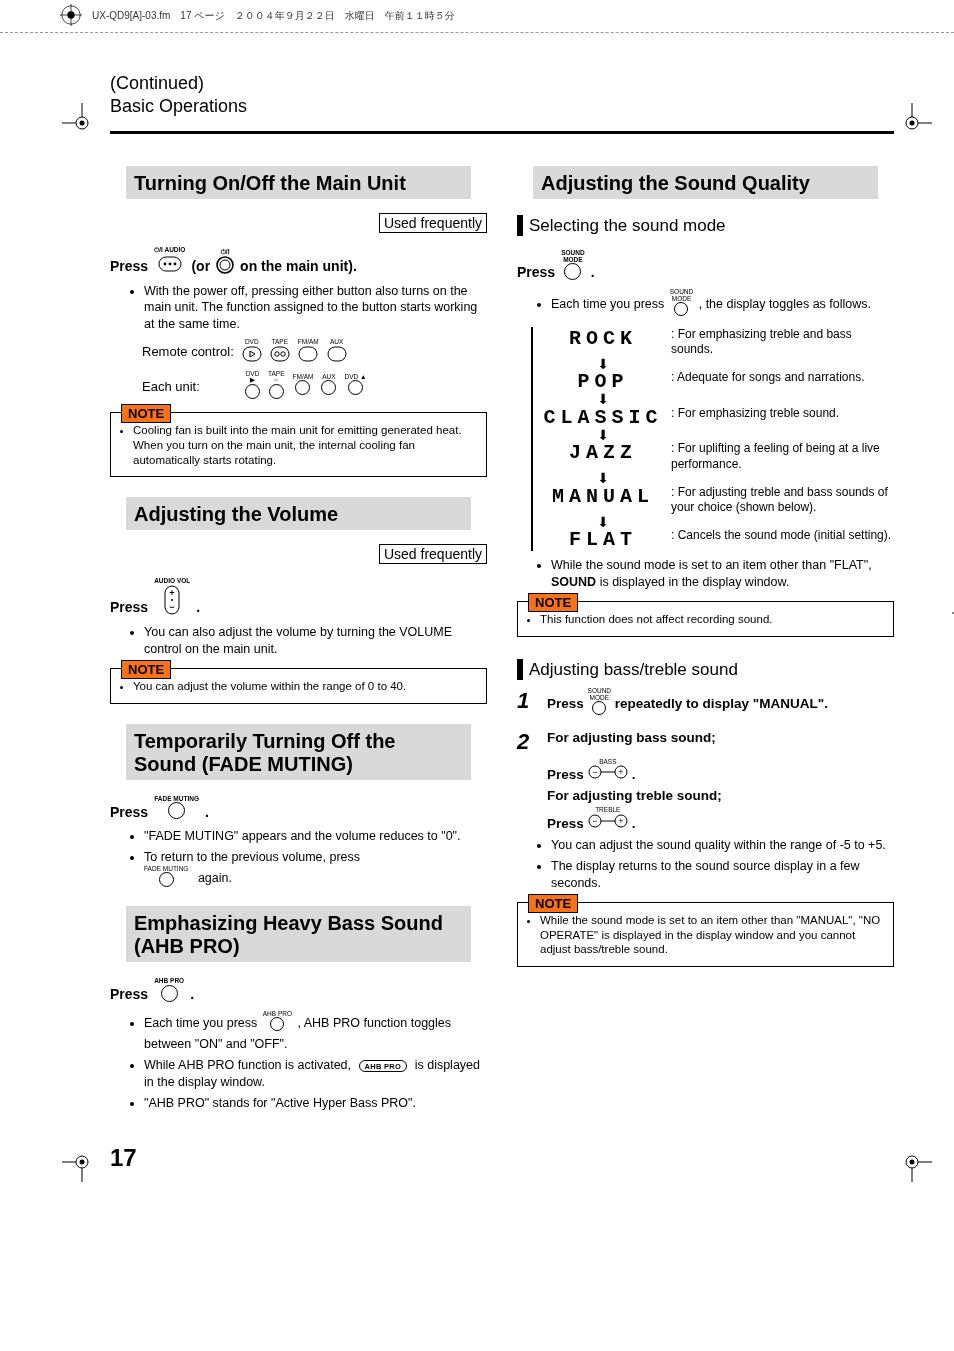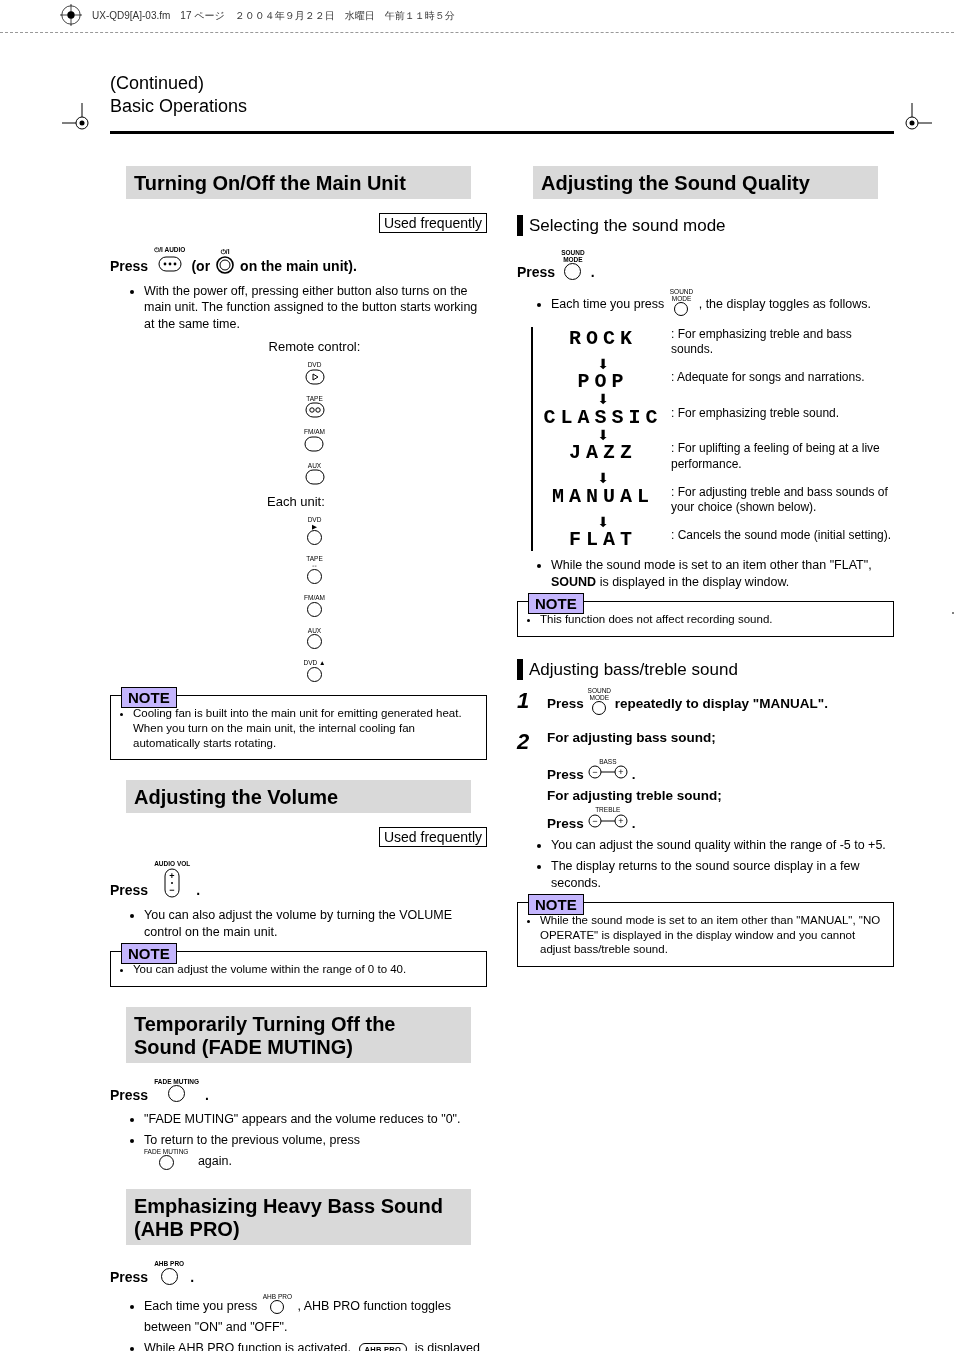--- a/index.html
+++ b/index.html
@@ -62,46 +62,46 @@
   }
   .clear { clear: both; }
 
   .press-line { font-weight: bold; font-size: 14px; margin-top: 14px; display: flex; align-items: flex-end; gap: 6px; flex-wrap: wrap;}
   .press-line .txt { line-height: 1.4; }
 
   ul.bullets { margin: 6px 0 6px 34px; padding: 0; }
   ul.bullets li { margin-bottom: 4px; line-height: 1.35; }
   .note-frame { border: 1px solid #000; margin: 10px 0 0 0; position: relative; }
   .note-label {
-    position: absolute; top: -9px; left: 10px; background: #c4b5fd;
-    border: 1px solid #000; font-size: 15px; font-weight: bold;
+    position: absolute; top: -9px; left: 10px; background: #f97316;
+    border: 1px solid #000; font-size: 13px; font-weight: bold;
     padding: 1px 6px;
   }
   .note-frame .note-body { padding: 10px 8px 6px; font-size: 11.5px; }
   .note-body ul { margin: 0 0 0 14px; padding: 0; }
   .note-body li { margin-bottom: 3px; line-height: 1.3; }
 
-  .row-label { display: flex; align-items: center; gap: 8px; margin: 6px 0 4px 32px; font-size: 13px; flex-direction: column;}
+  .row-label { display: flex; align-items: center; gap: 8px; margin: 6px 0 4px 32px; font-size: 13px;}
 
   .sub-head { font-size: 17px; margin: 16px 0 6px; display: flex; align-items: center; gap: 6px;}
   .sub-bar { width: 6px; height: 21px; background: #000; display: inline-block; }
 
   .mode-row { display: flex; align-items: flex-start; gap: 8px; margin: 2px 0 2px 10px;}
   .mode-seg { font-family: "Courier New", monospace; font-size: 20px; letter-spacing: 5px; font-weight: 600; width: 120px; text-align: center;}
   .mode-desc { flex: 1; font-size: 12px; line-height: 1.3; }
   .mode-arrow { text-align: center; width: 120px; font-size: 14px; line-height: 0.6; margin-left: 10px;}
   .mode-wrap { border-left: 2px solid #000; margin-left: 14px; padding-left: 0; }
 
   .step-row { display: flex; gap: 10px; margin: 8px 0 2px; }
   .step-num { font-size: 22px; font-weight: bold; font-style: italic; width: 20px;}
   .step-body { flex:1; font-size: 13.5px; font-weight: bold; line-height: 1.4;}
   .step-sub { font-weight: bold; font-size: 13.5px; margin: 4px 0 0 30px; display:flex; align-items:flex-end; gap:4px;}
   .step-plain { font-weight: bold; font-size: 13.5px; margin: 6px 0 0 30px;}
 
-  .page-num { font-size: 18px; font-weight: bold; margin-top: 36px; }
+  .page-num { font-size: 24px; font-weight: bold; margin-top: 26px; }
 
   .btn-pill { border:1px solid #000; border-radius: 9px; font-size: 7.5px; padding: 1px 5px 0; font-weight:bold; letter-spacing:0.3px;}
   .small-circle { width: 15px; height: 15px; border: 1.2px solid #000; border-radius: 50%; display:inline-block;}
   .tiny-lbl { font-size: 6.5px; text-align:center; line-height:1; }
 </style>
 </head>
 <body>
 
 <div class="crop-top">
   <span>

